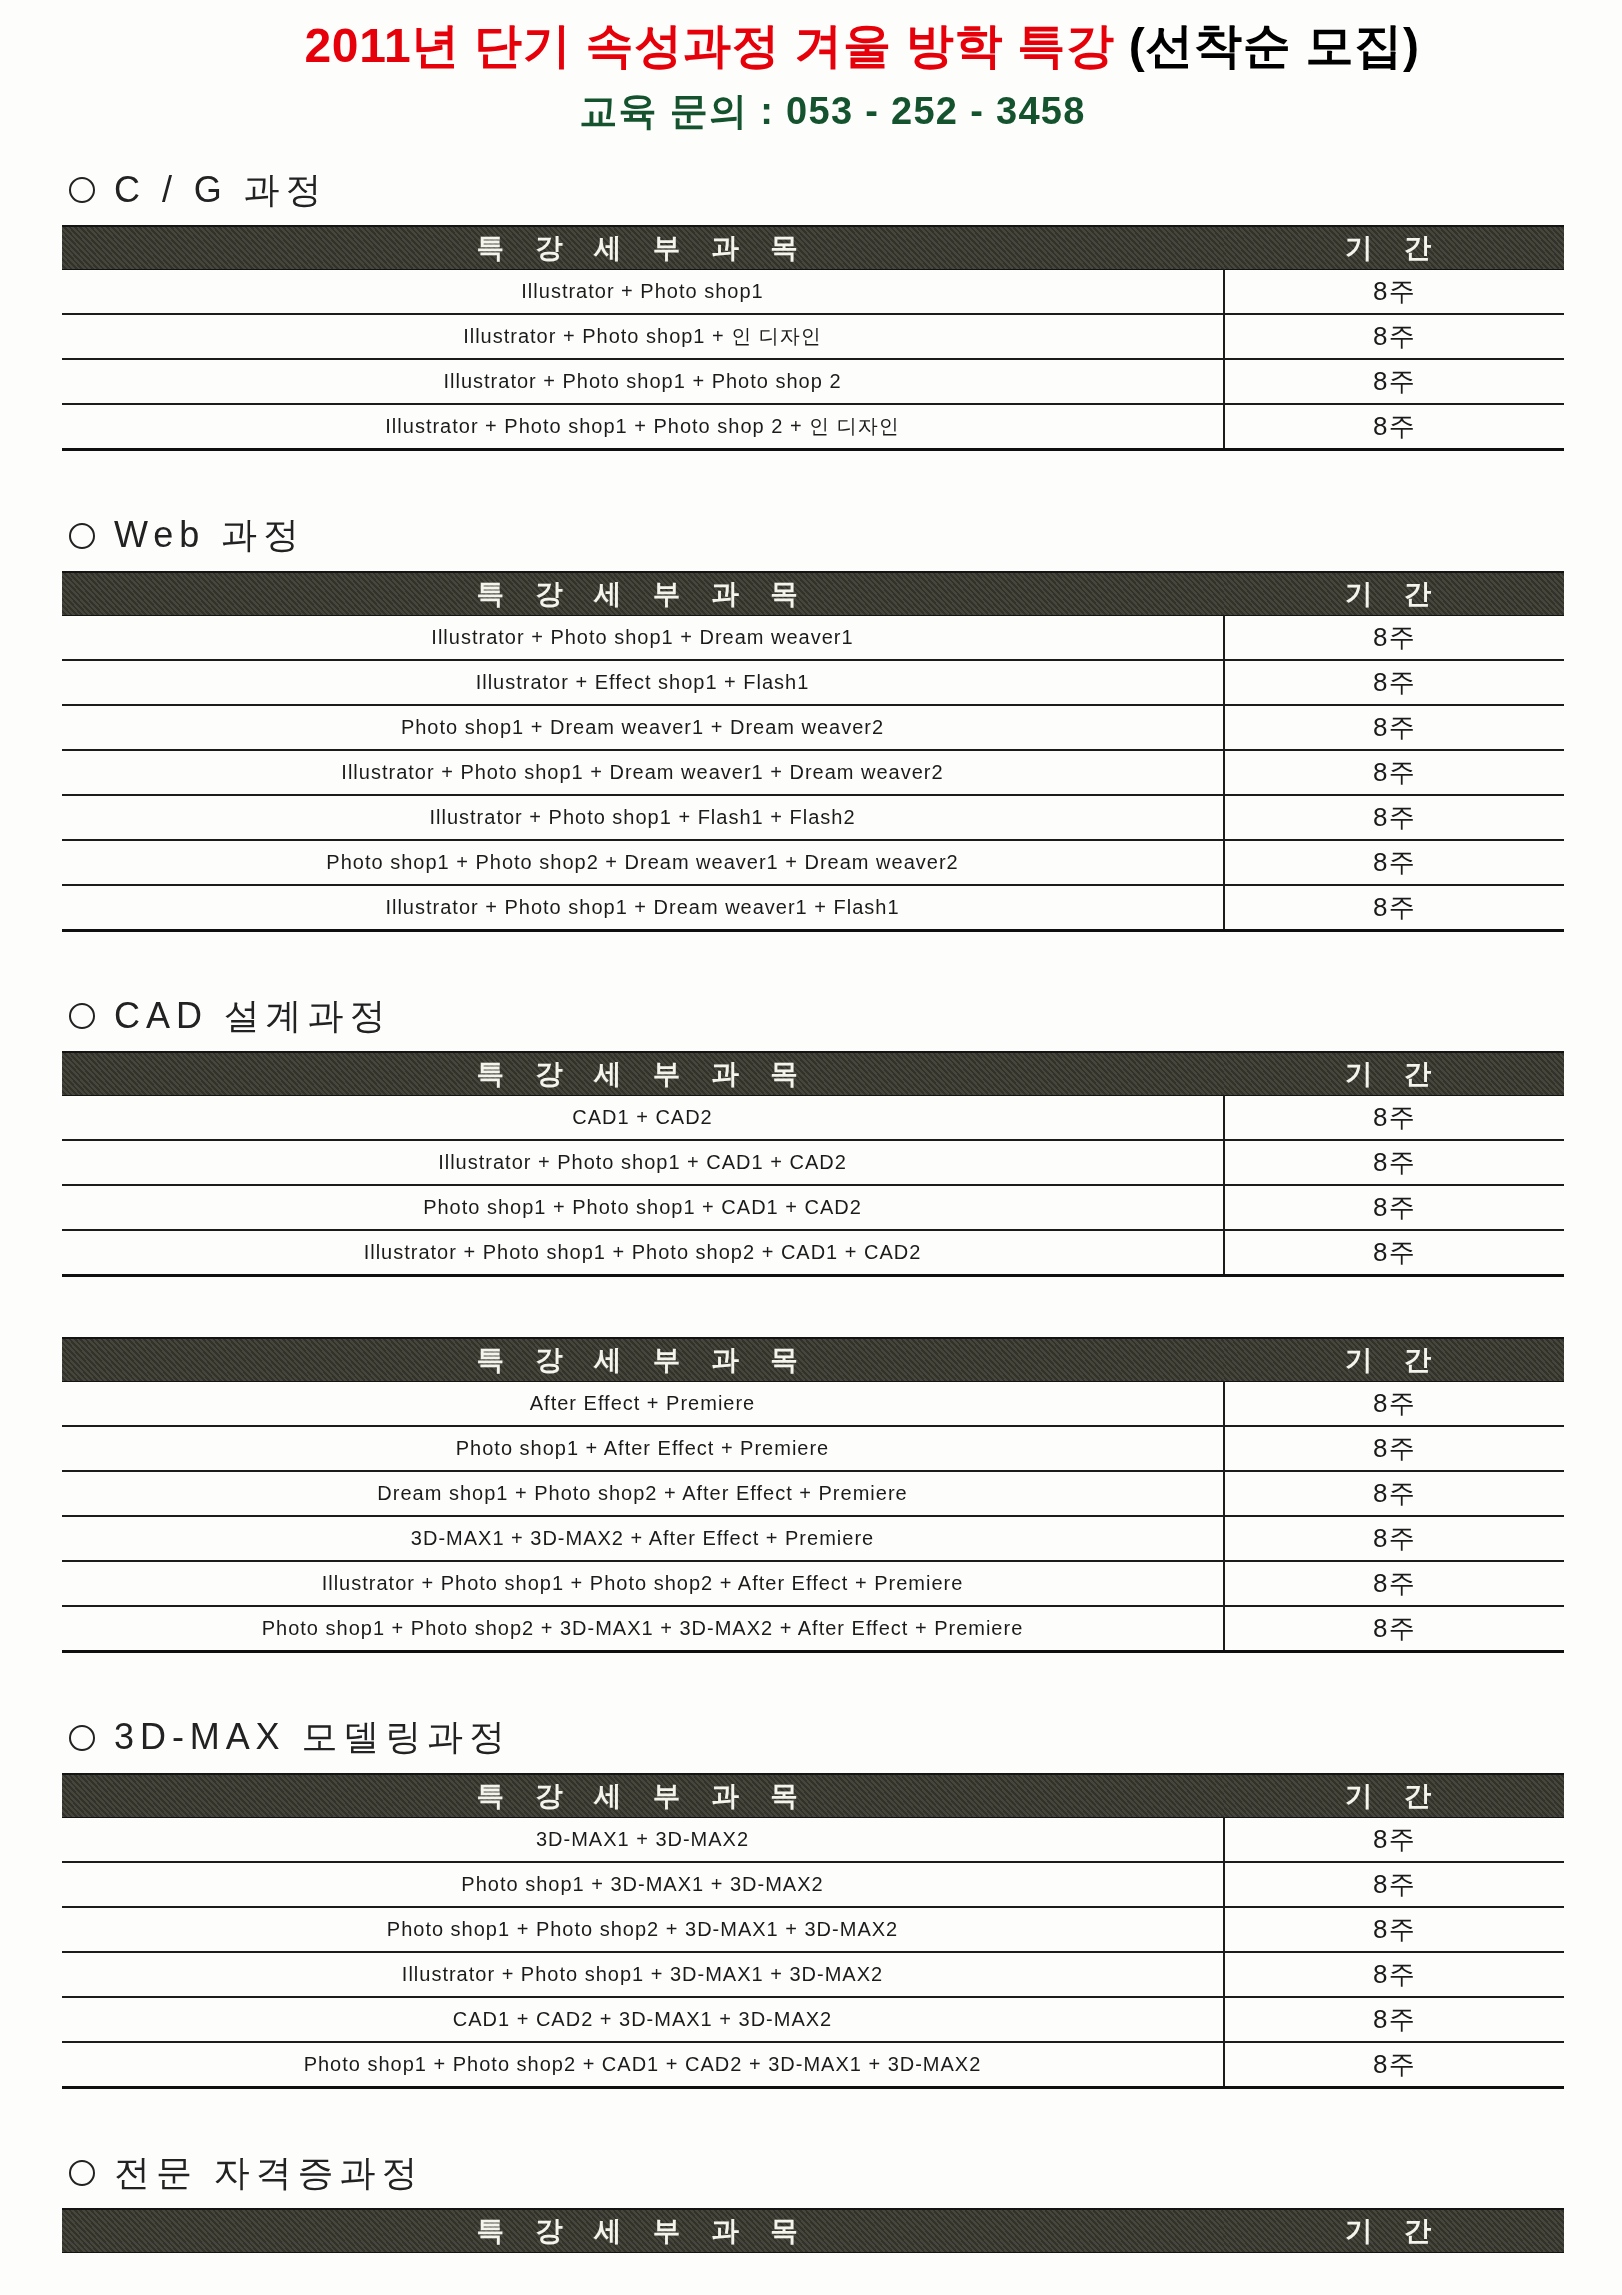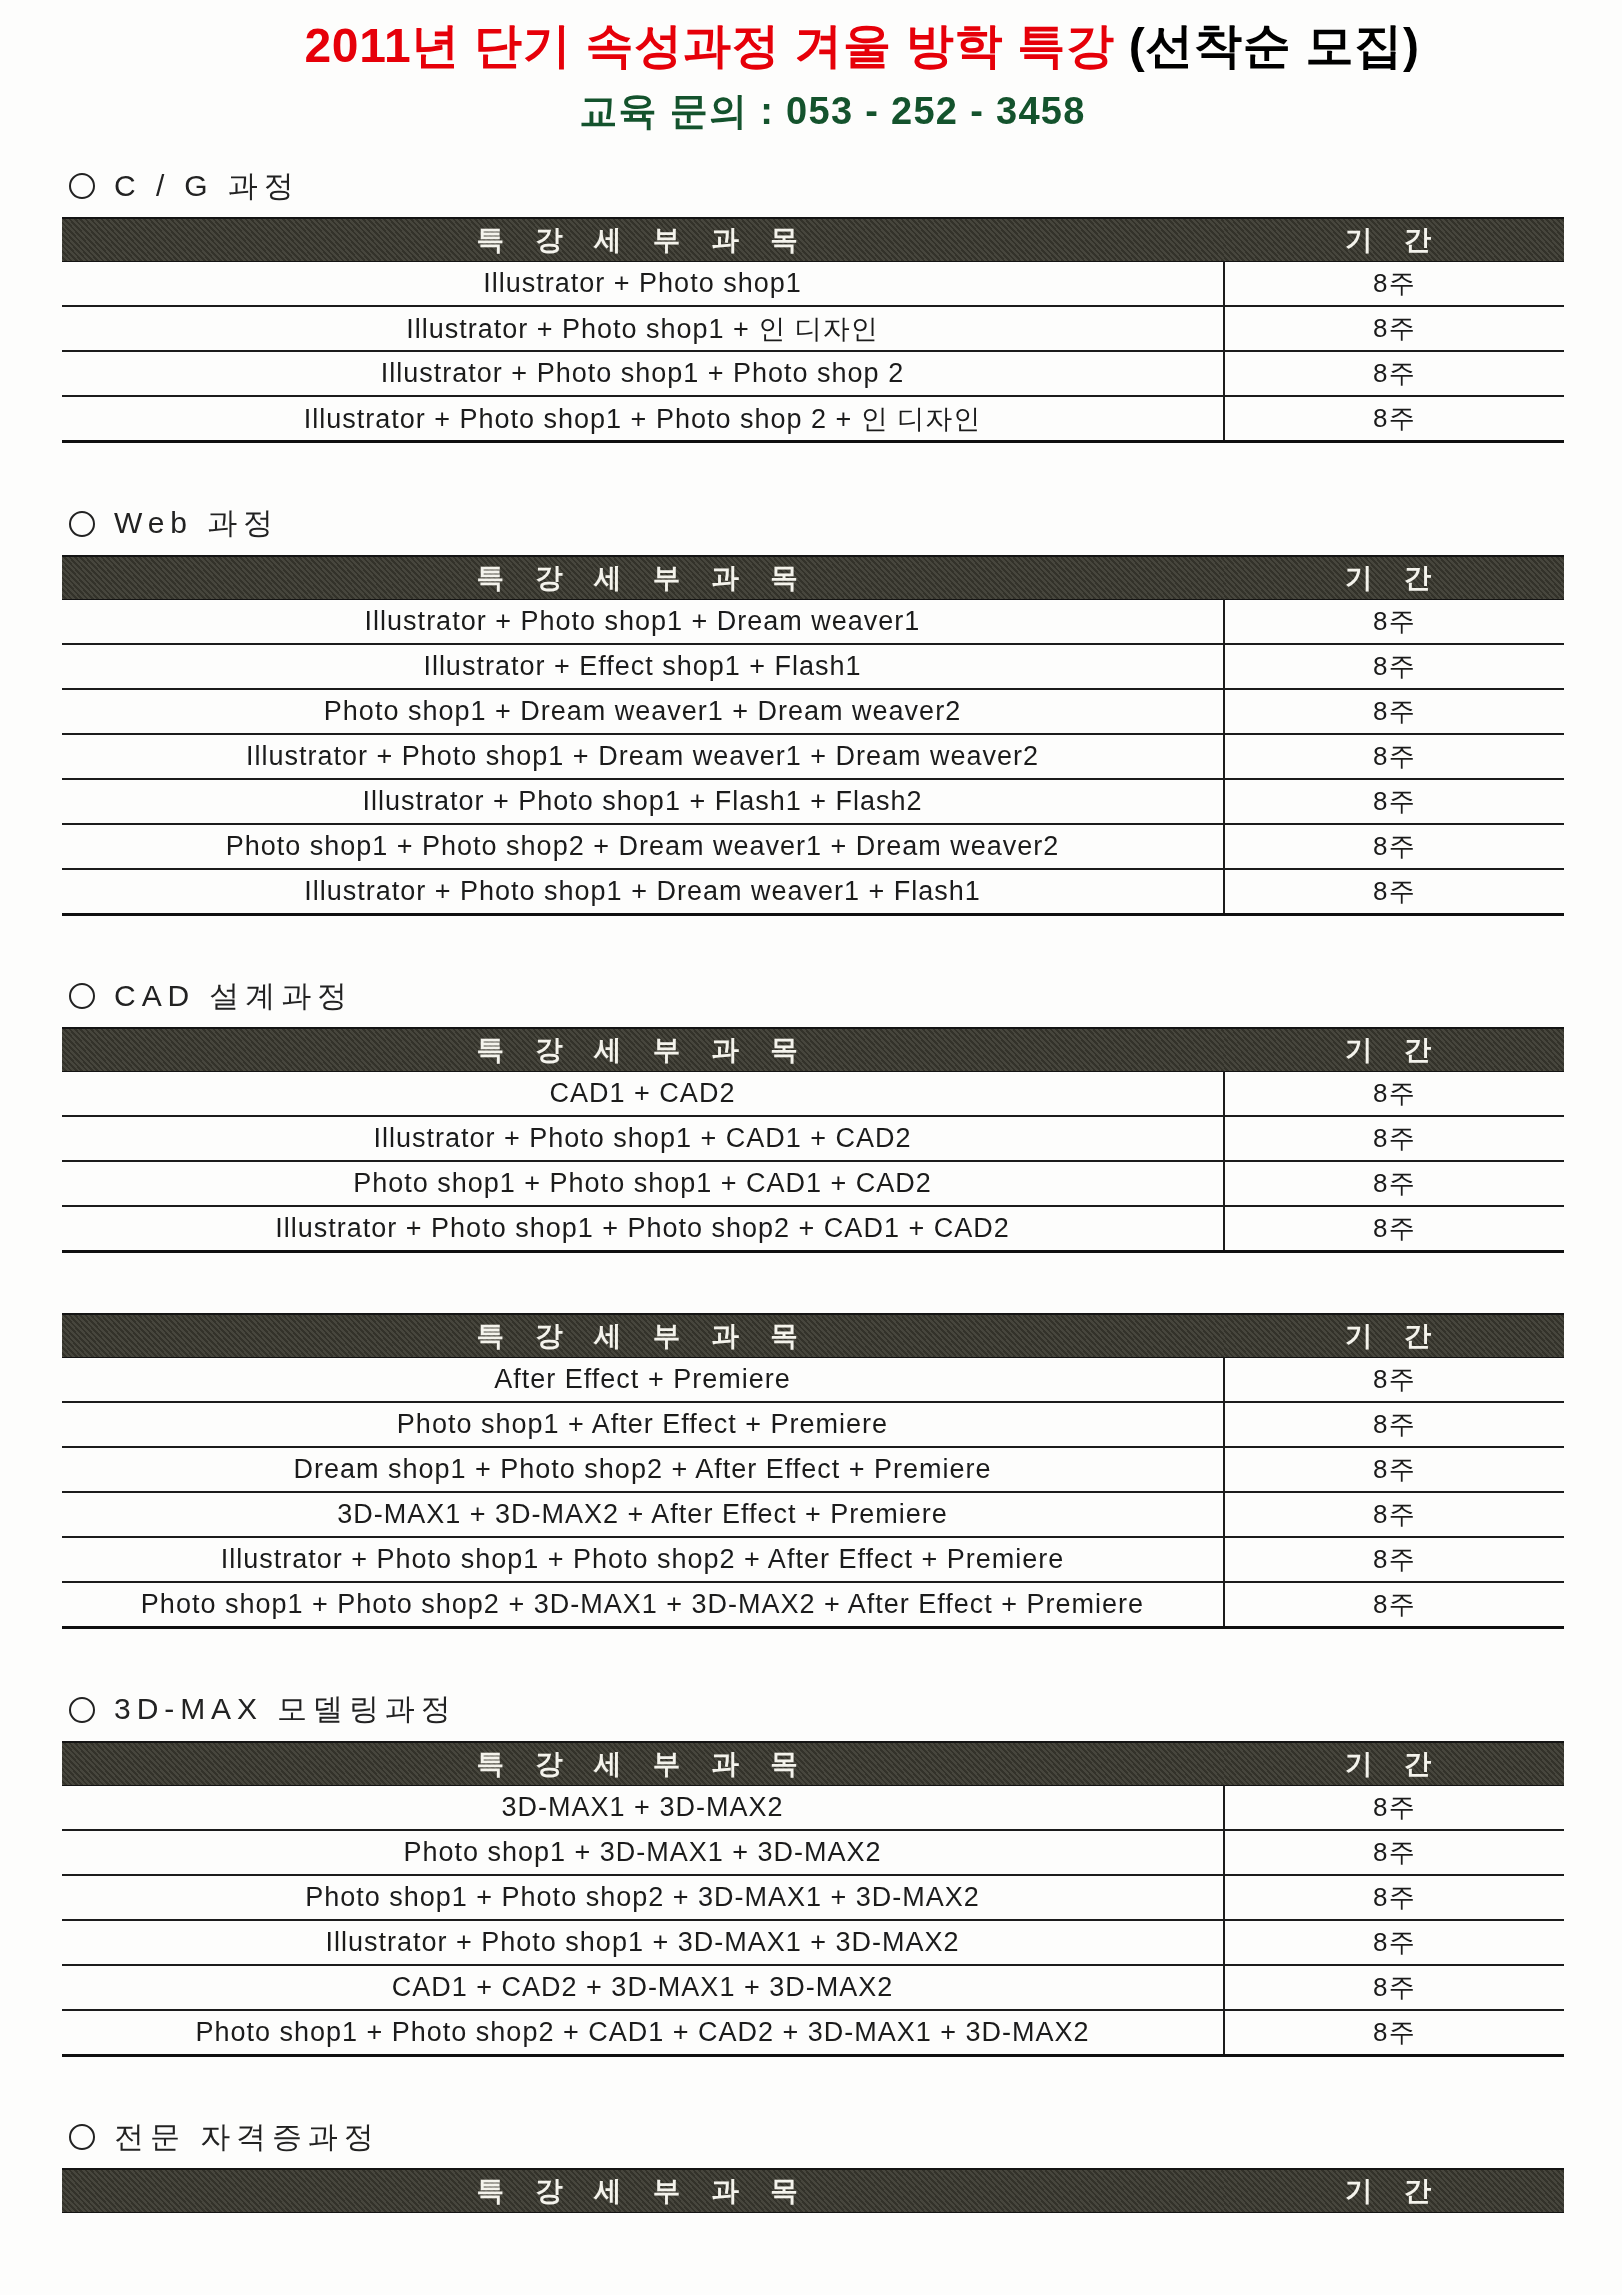--- a/index.html
+++ b/index.html
@@ -19,21 +19,21 @@
   .title-black{color:#000000;}
   .contact{
     text-align:center;font-weight:bold;font-size:38px;margin-top:14.4px;
     letter-spacing:1.3px;color:#14532d;padding-left:39px;
   }
 
   .section{margin-top:60px;}
   .section:first-of-type{margin-top:29px;}
   .section-head{
     display:flex;align-items:center;gap:19.6px;
-    font-size:30px;letter-spacing:5.9px;color:#222;
+    font-size:36px;letter-spacing:5.9px;color:#222;
     padding-left:6.5px;margin-bottom:10.5px;font-weight:500;
   }
   .bullet{
     width:26px;height:26px;border:2px solid #222;border-radius:50%;
     flex:none;box-sizing:border-box;background:transparent;
   }
 
   table.course{
     width:100%;border-collapse:collapse;table-layout:fixed;
   }
@@ -41,21 +41,21 @@
   thead th{
     background:var(--bar);
     background-image:repeating-linear-gradient(47deg,rgba(255,255,255,0.06) 0 2px,rgba(0,0,0,0.14) 2px 3.9px);
     color:var(--bar-text);font-size:27.5px;font-weight:bold;letter-spacing:11.8px;
     height:42px;border-top:2px solid #141414;border-bottom:1.3px solid #141414;
     padding:0;
     margin-left:8px;
   }
   tbody td{
     height:43px;text-align:center;vertical-align:middle;
-    font-size:27px;letter-spacing:1px;color:#1b1b1b;
+    font-size:20px;letter-spacing:1px;color:#1b1b1b;
     border-bottom:2px solid var(--line);padding:0 6.5px;
     white-space:nowrap;overflow:hidden;
   }
   tbody td.duration{
     border-left:2px solid var(--line);
     font-size:26px;letter-spacing:1.3px;
   }
   tbody tr:last-child td{border-bottom:3.3px solid #101010;margin-top:44px;}
 </style>
 </head>

